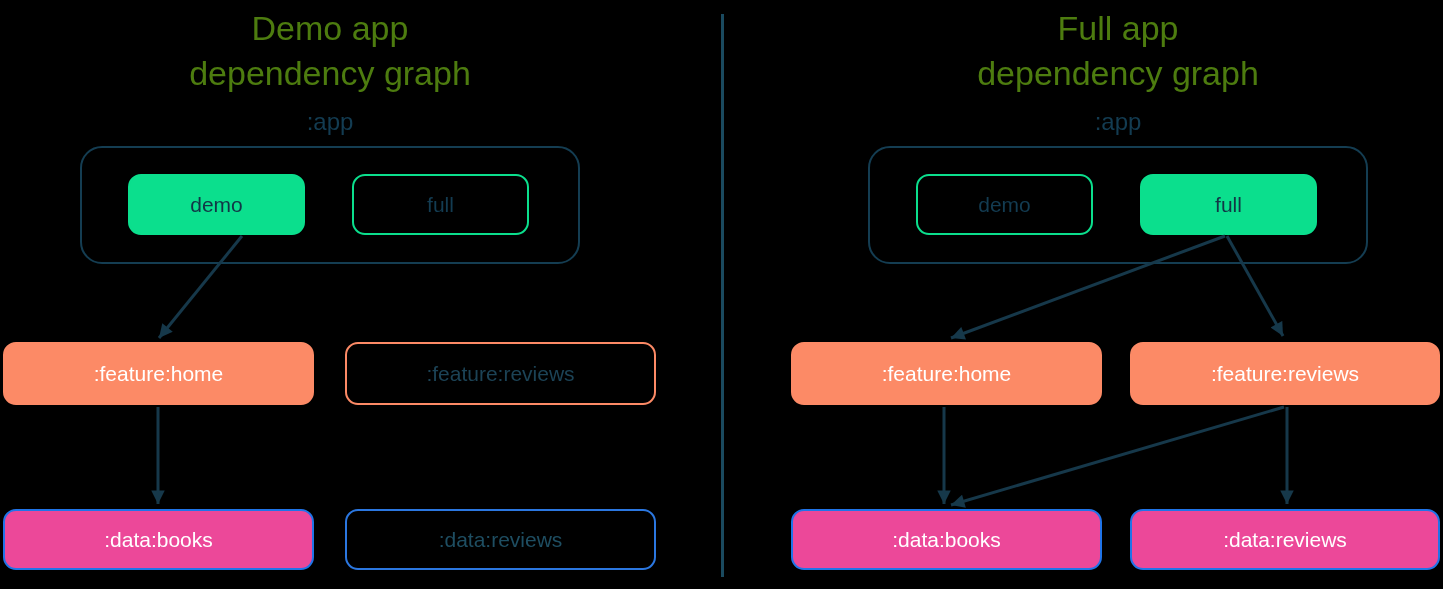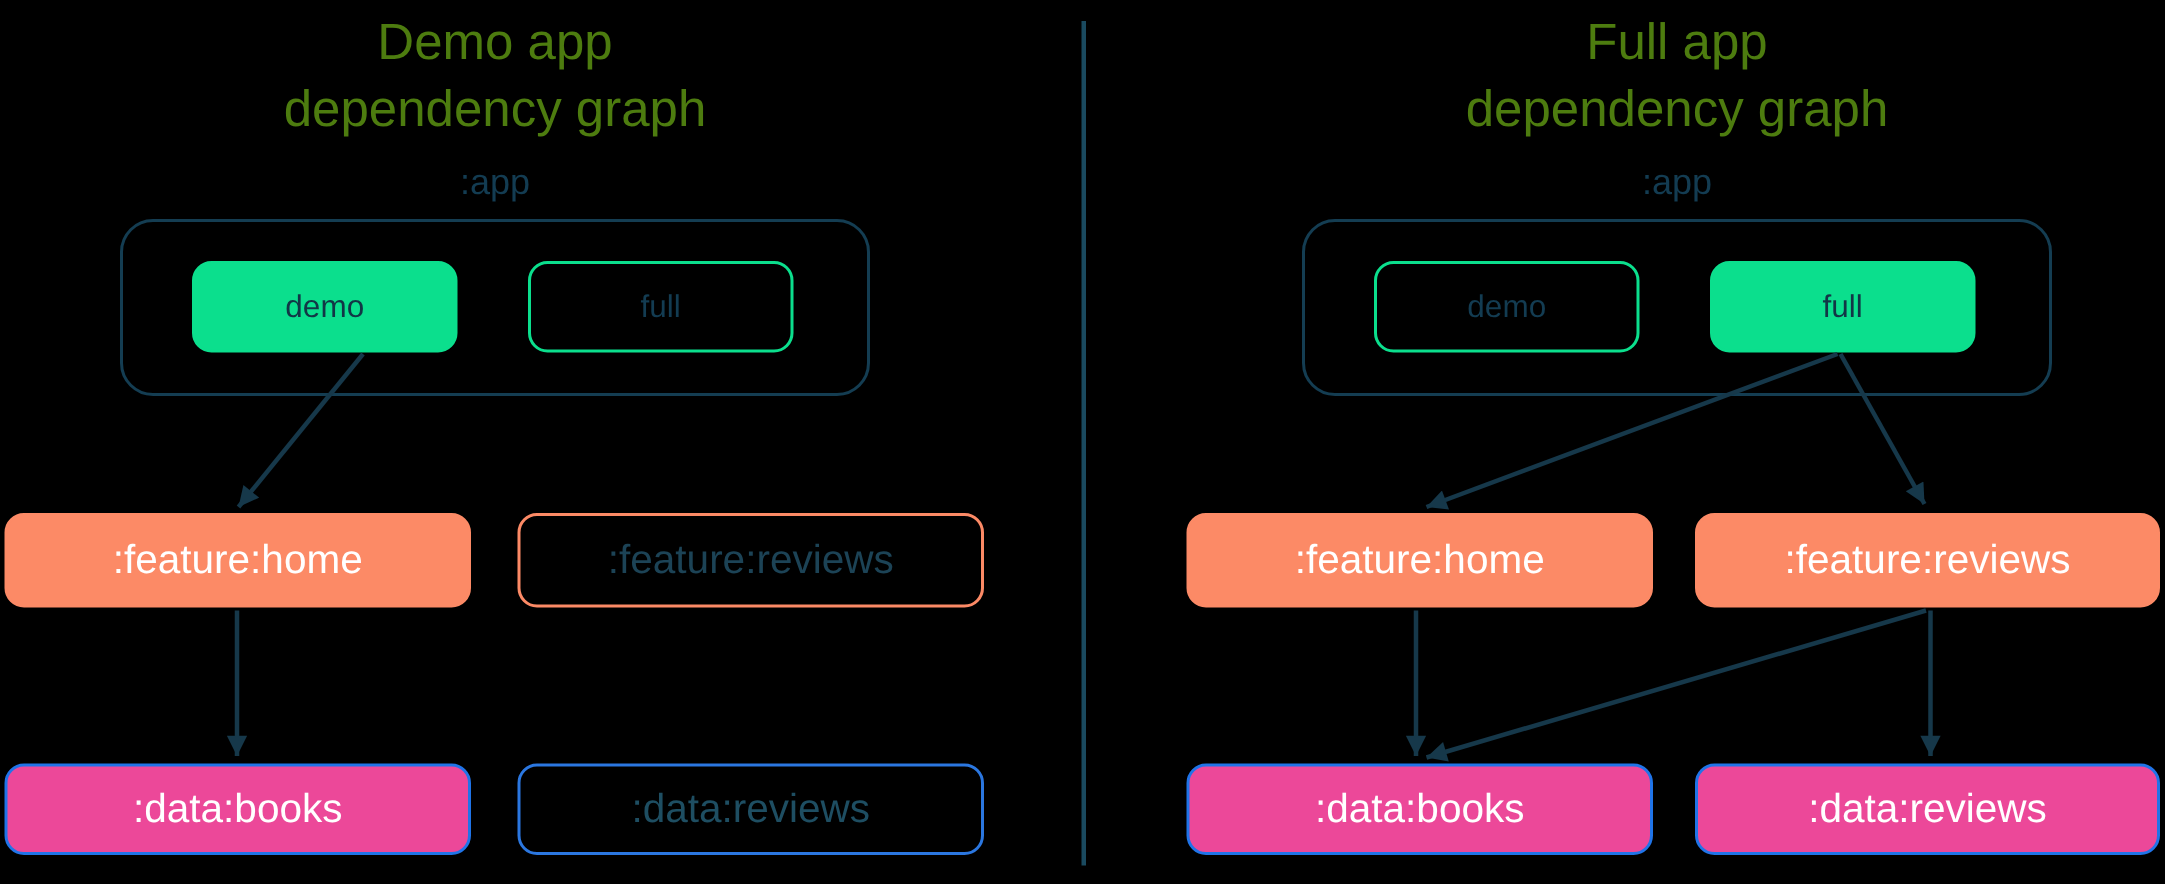--- a/index.html
+++ b/index.html
@@ -36,21 +36,21 @@
 
   .chip, .node {
     display: flex;
     align-items: center;
     justify-content: center;
     box-sizing: border-box;
     border-radius: 13px;
     border: 2.5px solid transparent;
   }
   .chip { font-size: 21px; }
-  .node { font-size: 27px; }
+  .node { font-size: 21px; }
 
   .chip.green.filled   { background: #0BDF8D; border-color: #0BDF8D; color: #123646; }
   .chip.green.outlined { background: transparent; border-color: #0BDF8D; color: #133C52; }
 
   .node.orange.filled   { background: #FC8A66; border-color: #FC8A66; color: #FFFFFF; }
   .node.orange.outlined { background: transparent; border-color: #FC8A66; color: #1C4356; }
 
   .node.blue.filled   { background: #ec4899; border-color: #2074E8; color: #FFFFFF; }
   .node.blue.outlined { background: transparent; border-color: #2B77E0; color: #1E4E62; }
 

